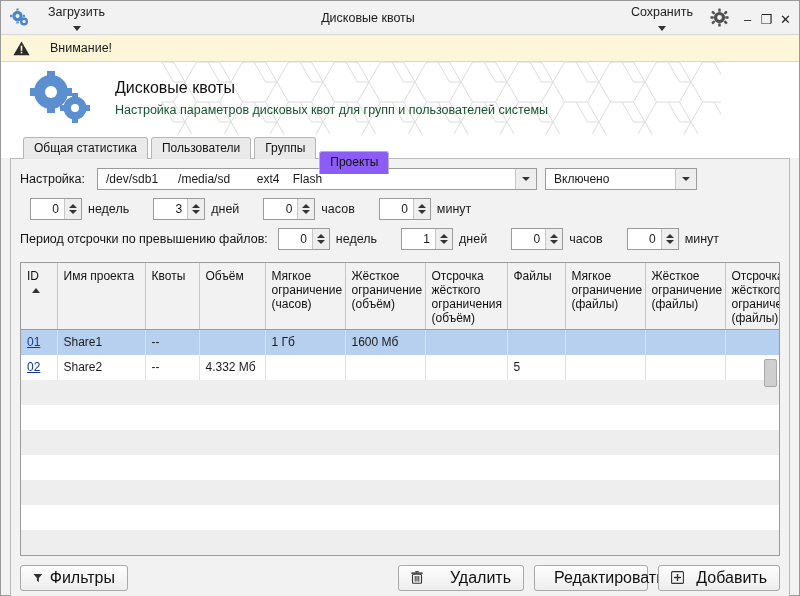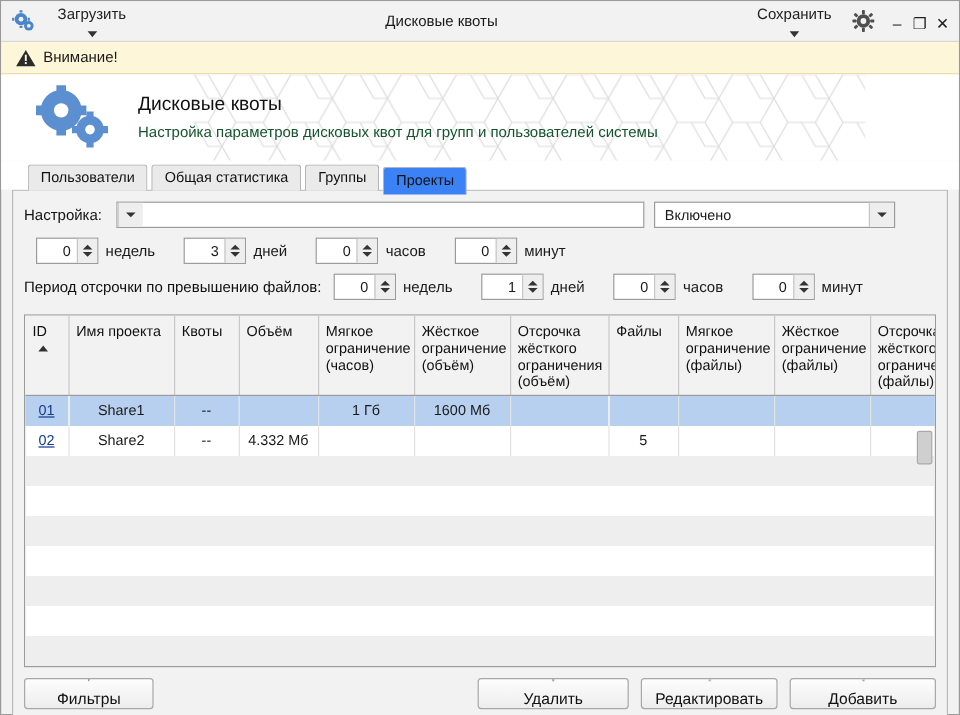--- a/index.html
+++ b/index.html
@@ -88,21 +88,21 @@
   }
 
   
   .warnbar {
     height: 26px;
     background: #fdf6d8;
     border-bottom: 1px solid #e3d9a4;
     display: flex;
     align-items: center;
     padding-left: 12px;
-    gap: 6px;
+    gap: 20px;
     flex: none;
   }
   .warnbar .txt { font-size: 12.5px; color: #1a1a1a; }
 
   
   .banner {
     height: 72px;
     background: #ffffff;
     position: relative;
     overflow: hidden;
@@ -141,22 +141,22 @@
     padding: 3px 10px 4px 10px;
     font-size: 12px;
     border-radius: 3px 3px 0 0;
     margin-right: 3px;
     color: #111;
     cursor: default;
     position: relative;
     top: 1px;
   }
   .tab.active {
-    background: #3b82f6;
-    top: 4px;
+    background: #8b5cf6;
+    top: 16px;
     padding-bottom: 5px;
     border-color: #b5b5b5;
     z-index: 2;
   }
 
   
   .panel {
     margin: 0 9px 0 9px;
     border: 1px solid #b9b9b9;
     background: #f2f2f2;
@@ -196,21 +196,21 @@
     width: 20px;
     height: 20px;
     border-left: 1px solid #c6c6c6;
     background: #eeeeee;
     display: flex;
     align-items: center;
     justify-content: center;
     flex: none;
   }
   .dev-combo { width: 440px; margin-left: 12px; }
-  .state-combo { width: 201px; margin-left: 8px; }
+  .state-combo { width: 152px; margin-left: 8px; }
 
   .spin {
     width: 52px;
     height: 22px;
     border: 1px solid #9b9b9b;
     background: #ffffff;
     display: flex;
     align-items: center;
     box-sizing: border-box;
     margin: 0 6px 0 10px;
@@ -286,21 +286,20 @@
     vertical-align: middle;
   }
   table.grid td {
     border-right: 1px solid #e2e2e2;
     padding: 4px 6px;
     height: 25px;
     box-sizing: border-box;
     vertical-align: middle;
     white-space: nowrap;
     overflow: hidden;
-    text-align: center;
   }
   tr.selected td { background: #b8d0ef; }
   tr.alt td { background: #eeeeee; }
   td.idcell { color: #123a8f; text-decoration: underline; }
   .sb-thumb {
     width: 11px;
     height: 26px;
     background: #cfcfcf;
     border: 1px solid #a8a8a8;
     border-radius: 2px;
@@ -318,28 +317,27 @@
     box-sizing: border-box;
     flex: none;
   }
   .btn {
     height: 26px;
     border: 1px solid #a8a8a8;
     background: linear-gradient(#fdfdfd, #ededed);
     border-radius: 3px;
     display: flex;
     align-items: center;
-    justify-content: flex-start;
+    justify-content: space-between;
     gap: 7px;
-    font-size: 13px;
+    font-size: 16px;
     color: #111;
     cursor: default;
     box-sizing: border-box;
     padding: 0 12px;
-    flex-direction: column;
   }
   .btn-filter { width: 108px; }
   .btn-del { width: 126px; }
   .btn-edit { width: 114px; }
   .btn-add { width: 122px; }
   .spacer { flex: 1; }
   .gap { width: 10px; }
 </style>
 </head>
 <body>
@@ -436,33 +434,34 @@
         </g>
       </svg>
     </span>
     <div class="banner-txt">
       <div class="banner-title">Дисковые квоты</div>
       <div class="banner-sub">Настройка параметров дисковых квот для групп и пользователей системы</div>
     </div>
   </div>
 
   <div class="tabstrip">
+    <div class="tab">Общая статистика</div>
     <div class="tab">Пользователи</div>
-    <div class="tab">Общая статистика</div>
     <div class="tab">Группы</div>
     <div class="tab active">Проекты</div>
   </div>
 
   <div class="panel">
 
     <div class="formrows">
 
       <div class="row">
         <span class="lbl">Настройка:</span>
         <div class="combo dev-combo">
+          <span class="val">/dev/sdb1      /media/sd        ext4    Flash</span>
           <span class="arrowbox">
               <span class="tri-dn"></span>
             </span>
         </div>
         <div class="combo state-combo">
           <span class="val">Включено</span>
           <span class="arrowbox">
               <span class="tri-dn"></span>
             </span>
         </div>

